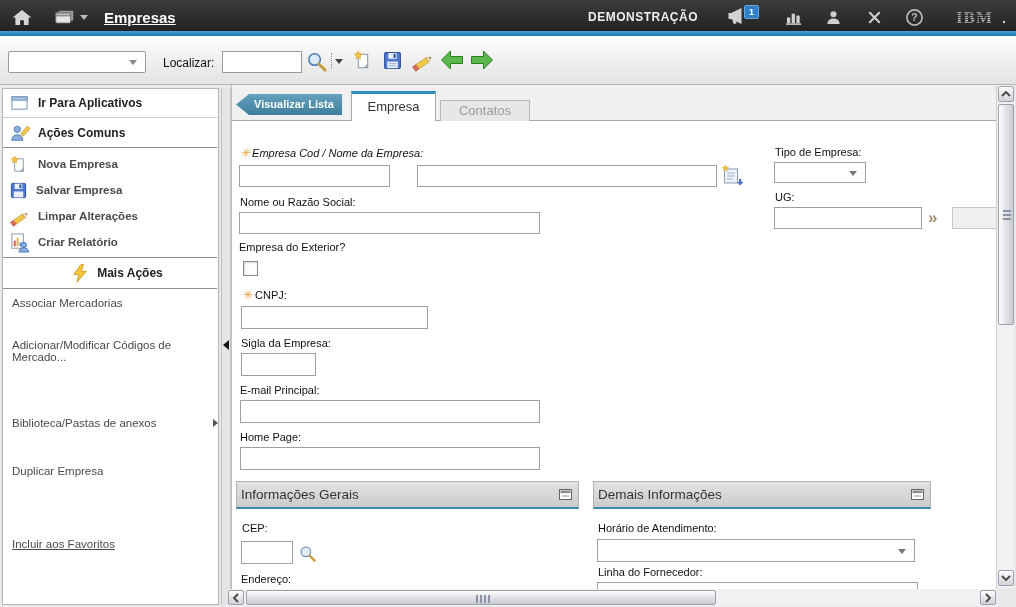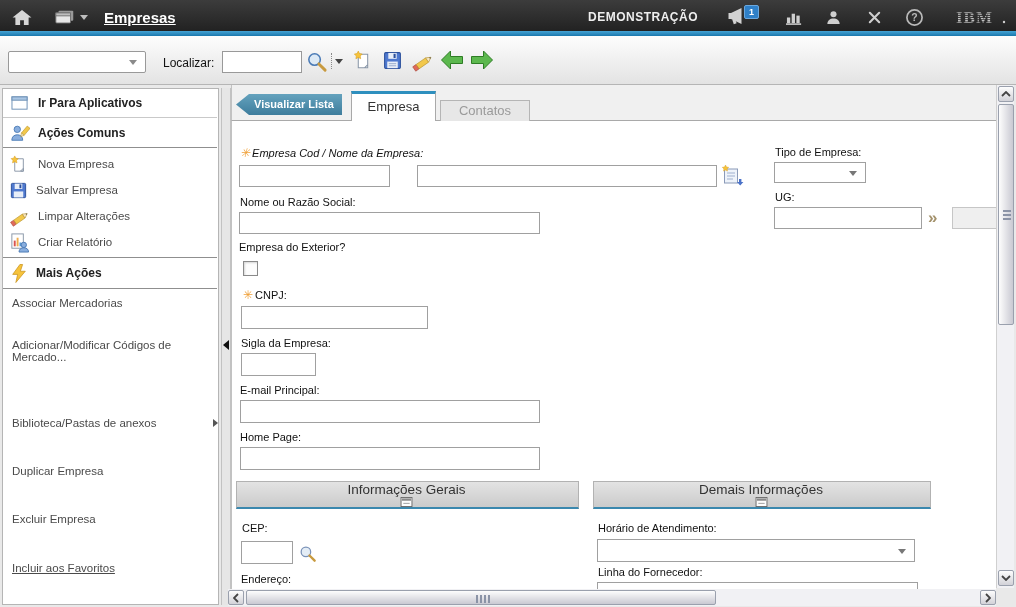--- a/index.html
+++ b/index.html
@@ -19,21 +19,21 @@
            border-bottom:1px solid #b5b5b5;box-sizing:border-box;}
   .combo{background:#fff;border:1px solid #999;border-radius:2px;box-sizing:border-box;}
   .combo .caret-gray{position:absolute;right:8px;top:50%;margin-top:-2px;width:0;height:0;
         border-left:4px solid transparent;border-right:4px solid transparent;border-top:5px solid #8a8a8a;}
   .tb-label{font-size:12px;color:#111;}
   .tb-input{border:1px solid #999;background:#fff;box-sizing:border-box;font:11px "Liberation Sans",sans-serif;padding:0 3px;}
   .tbtn{display:flex;align-items:center;justify-content:center;cursor:pointer;}
   
   .sidebar{left:2px;top:88px;width:217px;height:517px;background:#fff;border:1px solid #b5b5b5;box-sizing:border-box;}
   .sb-hdr{display:flex;align-items:center;gap:8px;padding-left:7px;font-size:12px;font-weight:bold;color:#222;}
-  .sb-item{display:flex;align-items:center;gap:8px;padding-left:6px;font-size:11.5px;color:#4a4a4a;cursor:pointer;}
+  .sb-item{display:flex;align-items:center;gap:8px;padding-left:6px;font-size:11.5px;color:#4a4a4a;cursor:pointer;font-weight:bold;}
   .sb-item-plain{display:flex;align-items:center;padding-left:9px;font-size:11.5px;color:#4a4a4a;cursor:pointer;position:relative;}
   .hline{height:1px;background:#8f8f8f;}
   .hline-light{height:1px;background:#c9c9c9;}
   .submenu-arrow{position:absolute;right:8px;width:0;height:0;border-top:4px solid transparent;border-bottom:4px solid transparent;border-left:5px solid #555;}
   
   .splitter{left:221px;top:88px;width:10px;height:517px;background:#e6e6e6;border-left:1px solid #c2c2c2;border-right:1px solid #c2c2c2;box-sizing:border-box;}
   .split-handle{position:absolute;left:1px;top:252px;width:0;height:0;border-top:5px solid transparent;border-bottom:5px solid transparent;border-right:6px solid #111;cursor:pointer;}
   
   .tabstrip{left:231px;top:85px;width:765px;height:36px;background:#f0f0f0;border-bottom:1px solid #a9a9a9;border-left:1px solid #c2c2c2;box-sizing:border-box;}
   .mainwhite{left:231px;top:121px;width:765px;height:468px;background:#fff;border-left:1px solid #c2c2c2;box-sizing:border-box;}
@@ -48,21 +48,21 @@
   .req{color:#f0a23c;font-size:12px;margin-right:2px;}
   .f-input{border:1px solid #a0a0a0;background:#fff;box-sizing:border-box;font:11px "Liberation Sans",sans-serif;padding:0 3px;}
   .f-input[disabled]{background:#efefef;border-color:#c6c6c6;}
   .dropdown{border:1px solid #a0a0a0;background:#fff;box-sizing:border-box;cursor:pointer;}
   .dropdown .dd-caret{position:absolute;right:8px;top:50%;margin-top:-2px;width:0;height:0;
         border-left:4px solid transparent;border-right:4px solid transparent;border-top:5px solid #777;}
   .checkbox{border:1px solid #8a8a8a;background:#fdfdfd;box-shadow:inset 1px 1px 2px #d5d5d5;box-sizing:border-box;cursor:pointer;}
   .chevrons{color:#a3916b;font-size:17px;font-weight:bold;line-height:14px;cursor:pointer;}
   .section-hdr{background:linear-gradient(#e3e3e3,#cbcbcb);border:1px solid #b2b2b2;border-bottom:2px solid #3b88ae;
                box-sizing:border-box;display:flex;align-items:center;justify-content:space-between;
-               padding:0 6px 0 4px;font-size:13.5px;color:#333;flex-direction:column;}
+               padding:0 6px 0 4px;font-size:13.5px;color:#333;}
   
   .vsb{left:996px;top:85px;width:18px;height:503px;background:#f1f1f4;border-left:1px solid #d0d0d0;box-sizing:border-box;z-index:6;}
   .hsb{left:228px;top:589px;width:768px;height:17px;background:#f1f1f4;z-index:6;}
   .sb-btn{position:absolute;background:linear-gradient(#fdfdfd,#d2d2d8);border:1px solid #9aa0ad;border-radius:2px;
           box-sizing:border-box;display:flex;align-items:center;justify-content:center;cursor:pointer;}
   .sb-thumb-v{position:absolute;background:linear-gradient(90deg,#fdfdfd,#c9c9d2);border:1px solid #9aa0ad;border-radius:2px;box-sizing:border-box;cursor:pointer;}
   .sb-thumb-h{position:absolute;background:linear-gradient(#fdfdfd,#c9c9d2);border:1px solid #9aa0ad;border-radius:2px;box-sizing:border-box;cursor:pointer;}
   .grip-v{position:absolute;left:4px;width:8px;height:1.5px;background:#8b93a6;}
   .grip-h{position:absolute;top:4px;width:1.5px;height:8px;background:#8b93a6;}
 </style>
@@ -241,43 +241,40 @@
         <rect x="1" y="11" width="4" height="5" fill="#e06a5a" stroke="#a84a3e" stroke-width=".6"></rect>
         <rect x="5" y="11" width="11" height="5" fill="#f2c84b" stroke="#b8922a" stroke-width=".6"></rect>
         <polygon points="16,11 20.5,13.5 16,16" fill="#f7e9c9" stroke="#b8922a" stroke-width=".6"></polygon>
         <polygon points="19,12.6 20.5,13.5 19,14.4" fill="#555"></polygon>
       </g>
     </svg>
     <span>Limpar Alterações</span>
   </div>
 
   <div class="abs hline" style="left:3px;top:257px;width:214px;"></div>
-  <div class="abs sb-hdr" style="left:3px;top:259px;width:214px;height:28px;">
+  <div class="abs sb-hdr" style="left:3px;top:259px;width:214px;height:28px;justify-content:center;">
     <svg width="18" height="21" viewBox="0 0 20 22">
       <polygon points="11,1 3,12 8.5,12 6.5,21 17,8.5 11.5,8.5 14,1" fill="#f6c33c" stroke="#c79018" stroke-width=".8"></polygon>
     </svg>
     <span>Mais Ações</span>
   </div>
   <div class="abs hline" style="left:3px;top:288px;width:214px;"></div>
 
   <div class="abs sb-item-plain" style="left:3px;top:291px;width:214px;height:24px;">
       <span>Associar Mercadorias</span>
     </div>
   <div class="abs sb-item-plain" style="left:3px;top:315px;width:214px;height:24px;">
       <span>Adicionar/Modificar Códigos de Mercado...</span>
     </div>
   <div class="abs sb-item-plain" style="left:3px;top:363px;width:214px;height:24px;">
     <span>Biblioteca/Pastas de anexos</span>
     <span class="submenu-arrow"></span>
   </div>
   <div class="abs sb-item-plain" style="left:3px;top:387px;width:214px;height:24px;">
       <span>Duplicar Empresa</span>
-    </div>
-  <div class="abs sb-item-plain" style="left:3px;top:411px;width:214px;height:24px;">
-      <span>Excluir Empresa</span>
     </div>
   <div class="abs sb-item-plain" style="left:3px;top:436px;width:214px;height:24px;text-decoration:underline;">
       <span>Incluir aos Favoritos</span>
     </div>
 
   <div class="abs splitter">
     <span class="split-handle"></span>
   </div>
 
   <div class="abs tabstrip"></div>

